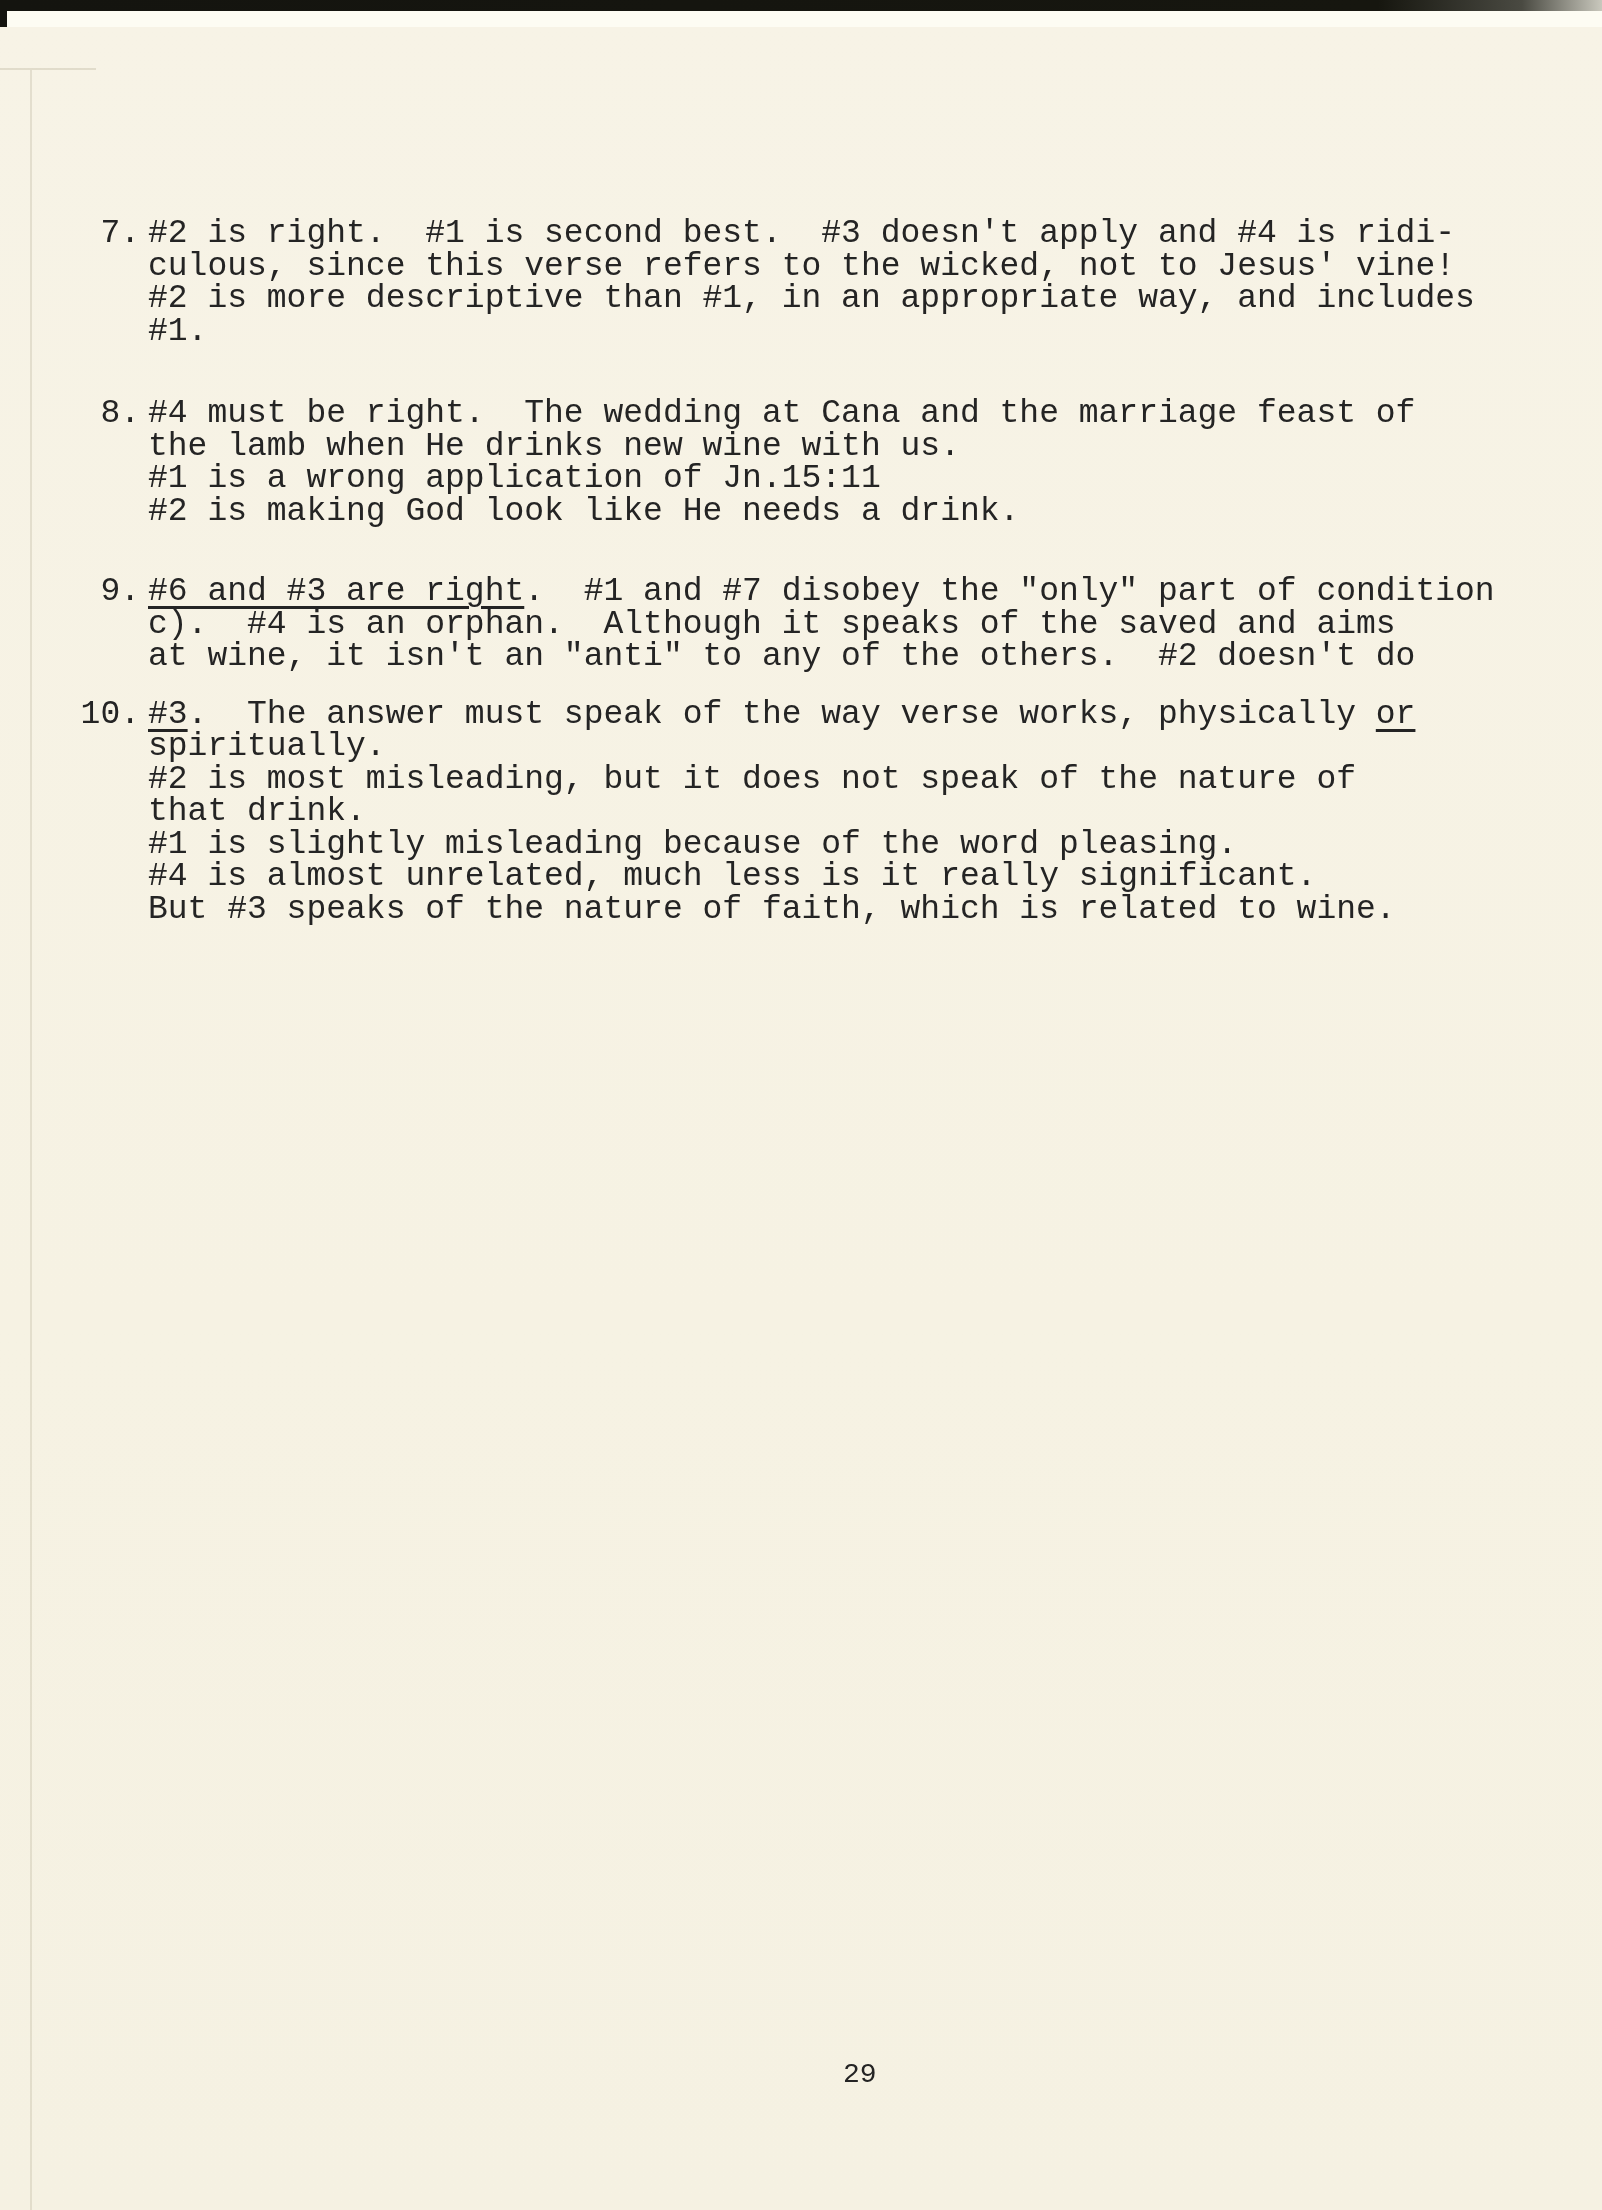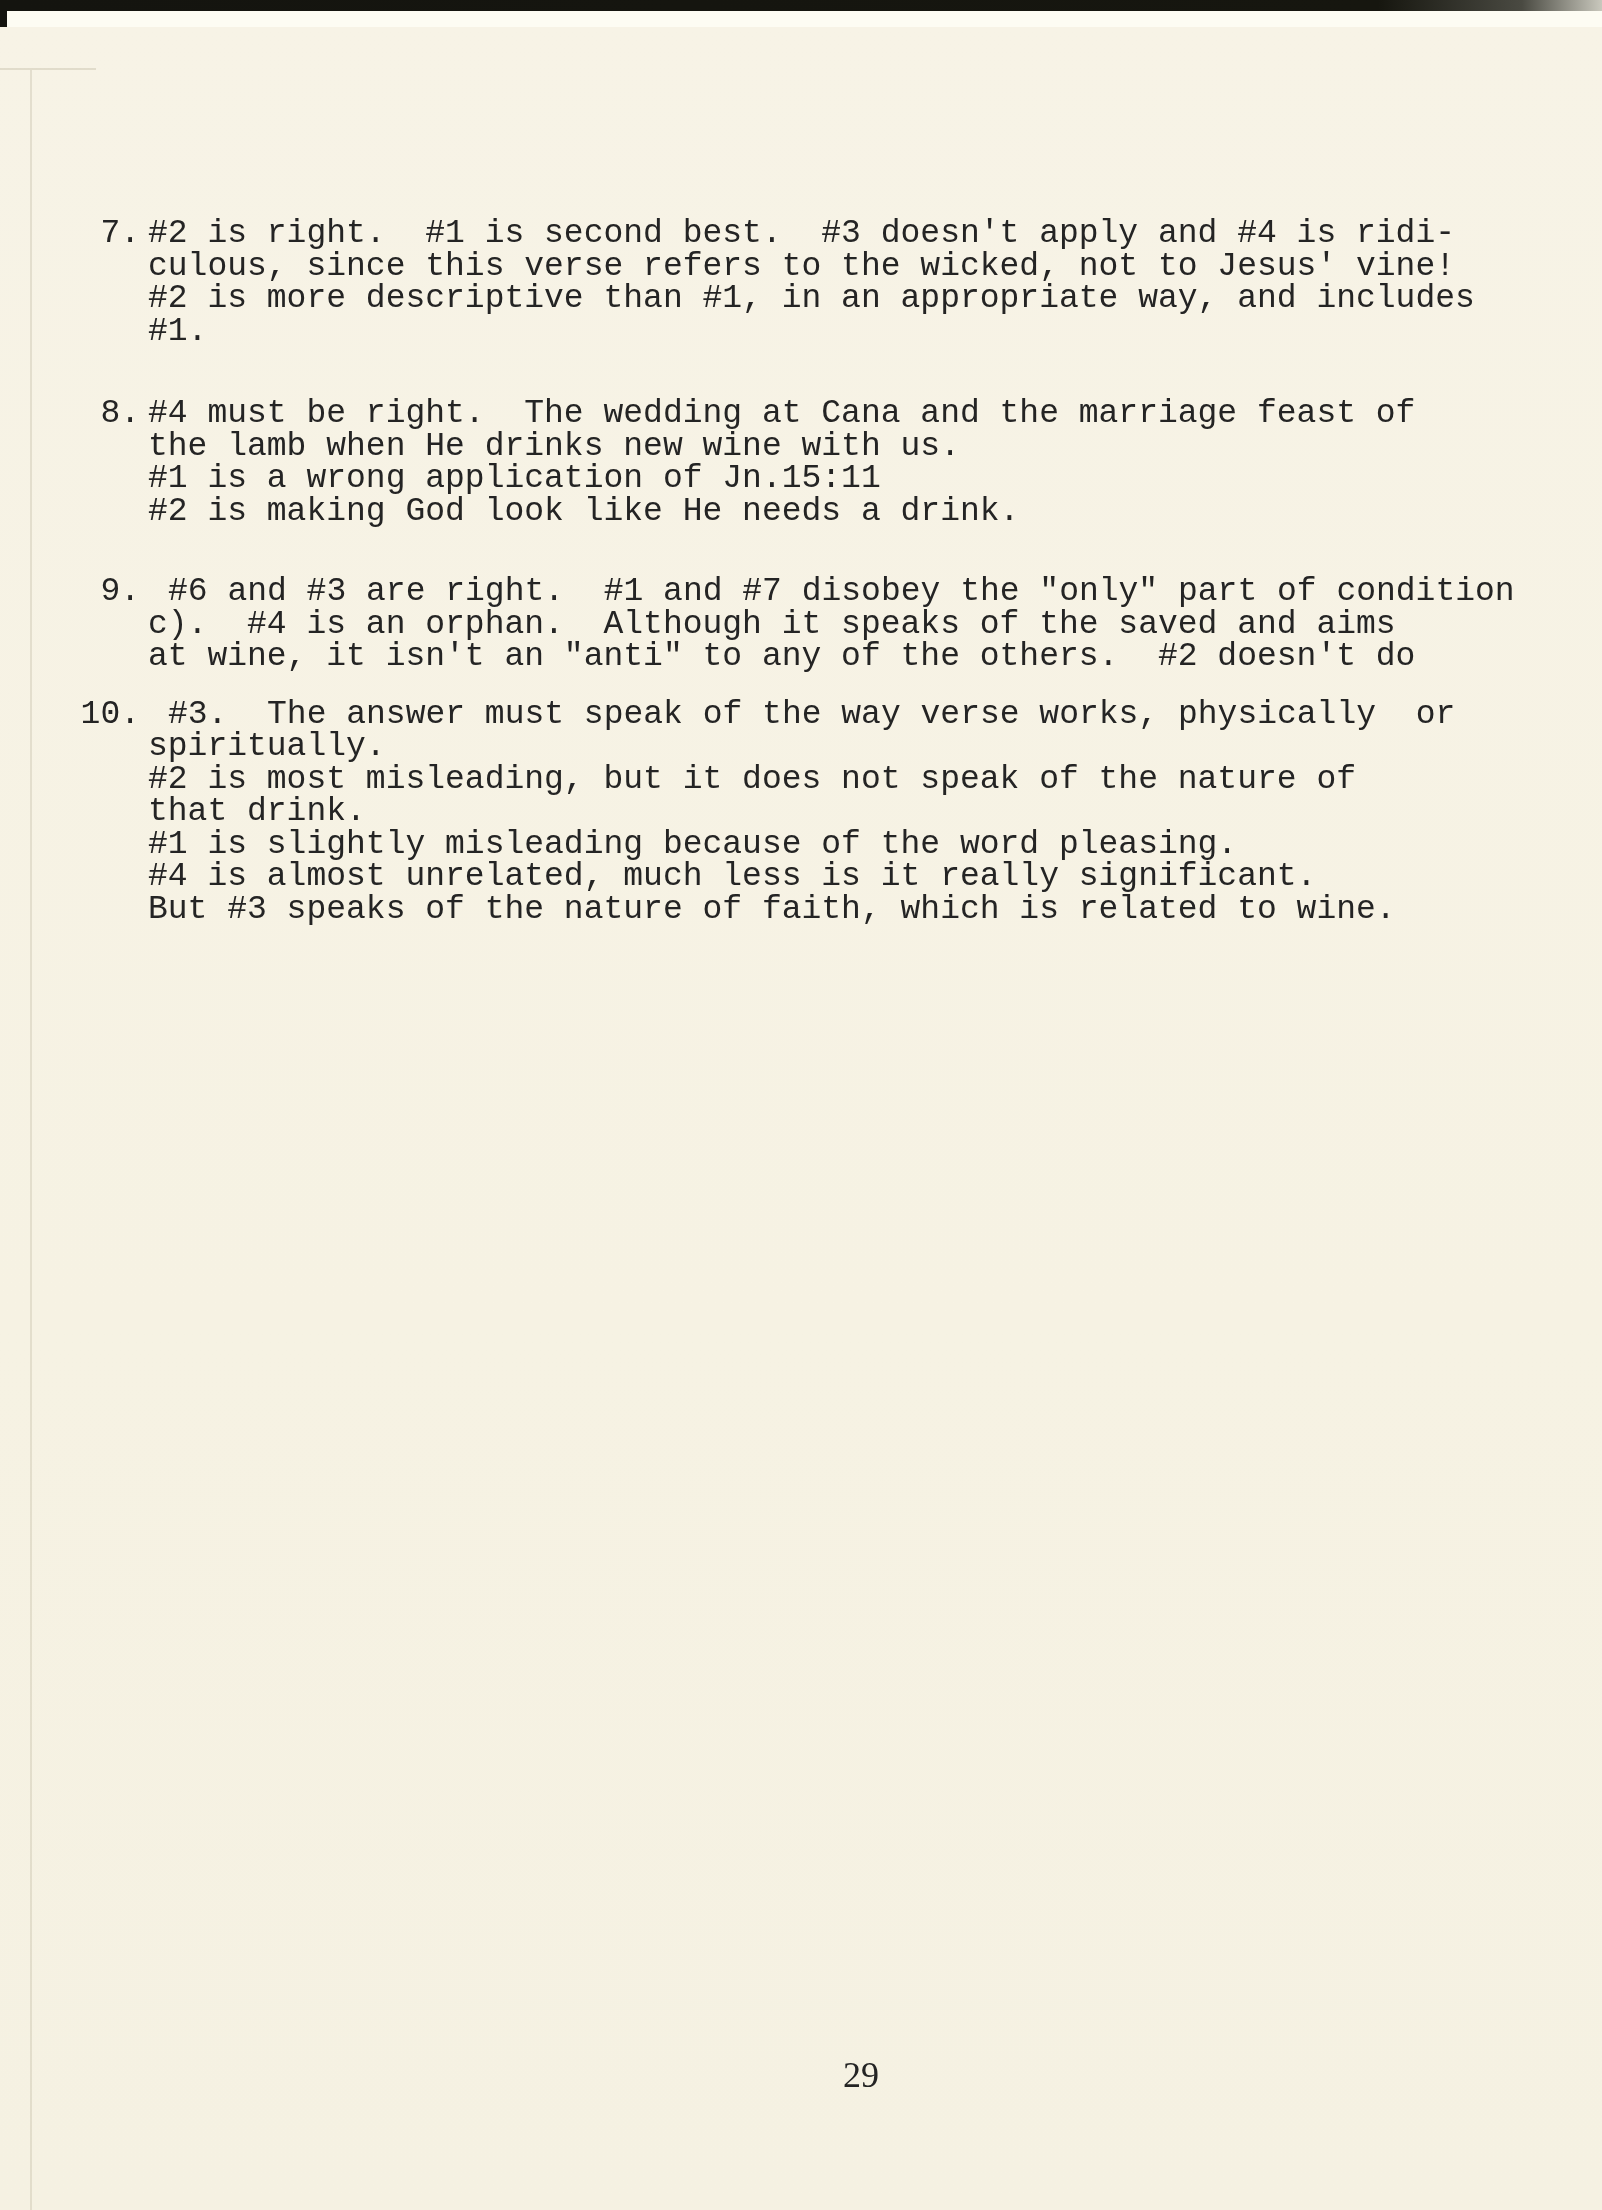--- a/index.html
+++ b/index.html
@@ -36,30 +36,30 @@
     position:absolute;top:218px;left:148px;width:1420px;
     font-size:33px;line-height:32.5px;
   }
   .answer{position:relative;}
   .answer .num{
     position:absolute;right:calc(100% + 8px);top:0;
     white-space:nowrap;
   }
   .answer .line{white-space:pre;}
   .answer .line span.u{
+    text-decoration:underline;
     text-decoration-thickness:2.5px;
     text-underline-offset:6px;
-    margin-left:20px;
   }
   .mb-a{margin-bottom:50px;}
   .mb-b{margin-bottom:48px;}
   .mb-c{margin-bottom:25px;}
   .page-number{
     position:absolute;top:2058px;left:843px;
-    font-size:36px;line-height:34px;font-family:Liberation Serif, serif;
+    font-size:28px;line-height:34px;
   }
 </style>
 </head>
 <body>
 
 <div class="page">
   <div class="scan-top-bar"></div>
   <div class="scan-white-band"></div>
   <div class="scan-left-notch"></div>
   <div class="paper-edge-v"></div>

